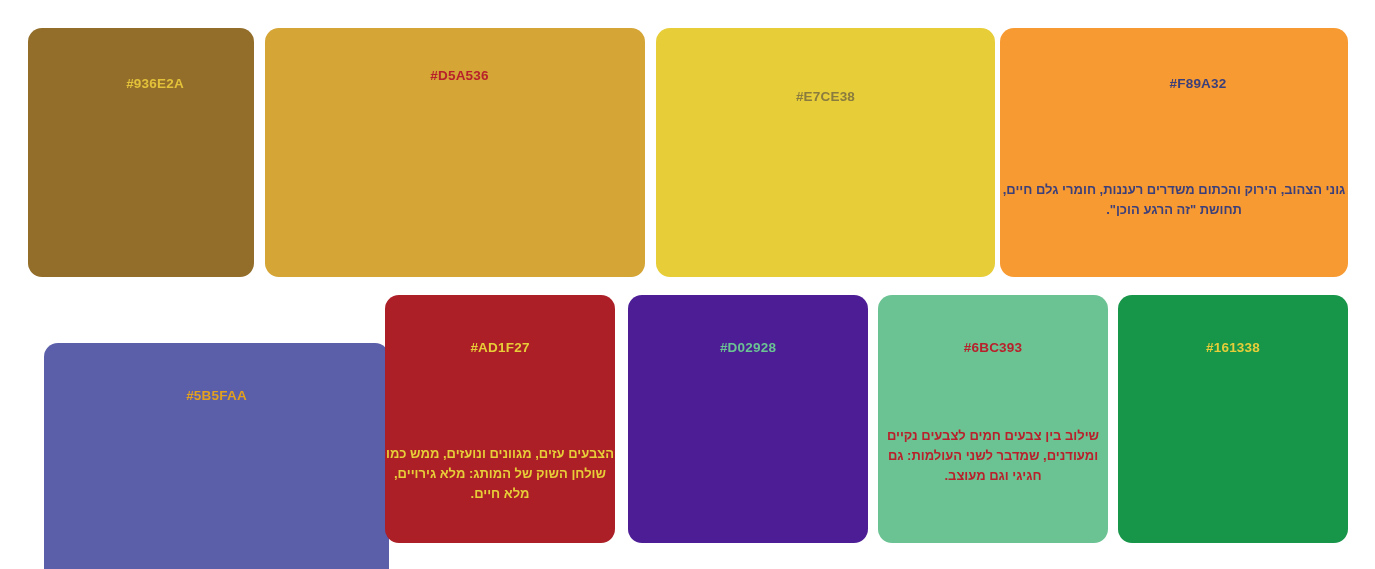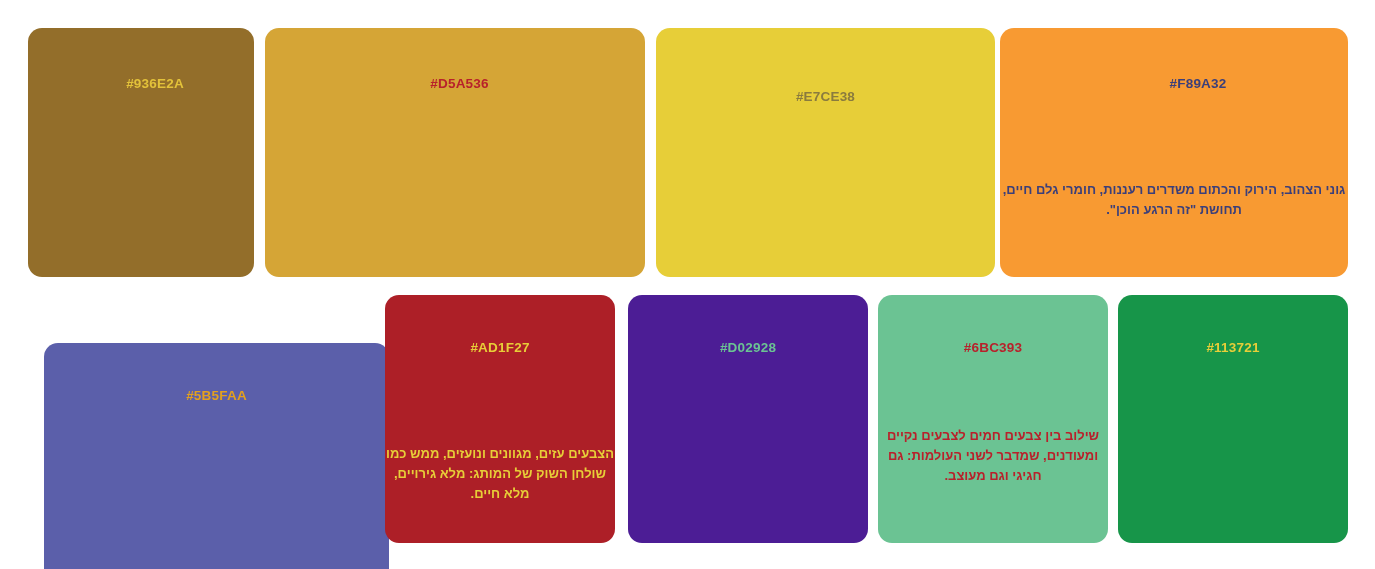--- a/index.html
+++ b/index.html
@@ -53,21 +53,21 @@
   #sw-2 { left: 656px;  top: 28px;  width: 339px; height: 249px; }
   #sw-3 { left: 1000px; top: 28px;  width: 348px; height: 249px; }
   
   #sw-4 { left: 44px;   top: 295px; width: 345px; height: 248px; margin-top: 48px; }
   #sw-5 { left: 385px;  top: 295px; width: 230px; height: 248px; padding-left: 21px; }
   #sw-6 { left: 628px;  top: 295px; width: 240px; height: 248px; }
   #sw-7 { left: 878px;  top: 295px; width: 230px; height: 248px; }
   #sw-8 { left: 1118px; top: 295px; width: 230px; height: 248px; }
 
   #sw-0 .swatch-hex { top: 49px; padding-left: 28px; }
-  #sw-1 .swatch-hex { top: 49px; padding-left: 9px; }
+  #sw-1 .swatch-hex { top: 41px; padding-left: 9px; }
   #sw-2 .swatch-hex { top: 62px; }
   #sw-3 .swatch-hex { top: 49px; }
   #sw-4 .swatch-hex { top: 46px; }
   #sw-5 .swatch-hex { top: 46px; }
   #sw-6 .swatch-hex { top: 46px; }
   #sw-7 .swatch-hex { top: 46px; }
   #sw-8 .swatch-hex { top: 46px; }
 
   #sw-1 .swatch-note { top: 152px; }
   #sw-3 .swatch-note { top: 152px; }
@@ -112,17 +112,17 @@
     <div class="swatch-hex" style="color: rgb(107, 195, 147);">#D02928</div>
     <div class="swatch-note" style="color: rgb(107, 195, 147);"></div>
   </div>
 
   <div class="swatch" id="sw-7" style="background: rgb(107, 195, 147);">
     <div class="swatch-hex" style="color: rgb(184, 33, 43);">#6BC393</div>
     <div class="swatch-note" style="color: rgb(184, 33, 43);">שילוב בין צבעים חמים לצבעים נקיים ומעודנים, שמדבר לשני העולמות: גם חגיגי וגם מעוצב.</div>
   </div>
 
   <div class="swatch" id="sw-8" style="background: rgb(23, 149, 73);">
-    <div class="swatch-hex" style="color: rgb(231, 206, 56);">#113721</div>
+    <div class="swatch-hex" style="color: rgb(231, 206, 56);">#161338</div>
     <div class="swatch-note" style="color: rgb(231, 206, 56);"></div>
   </div>
 
 </div>
 
 </body></html>

